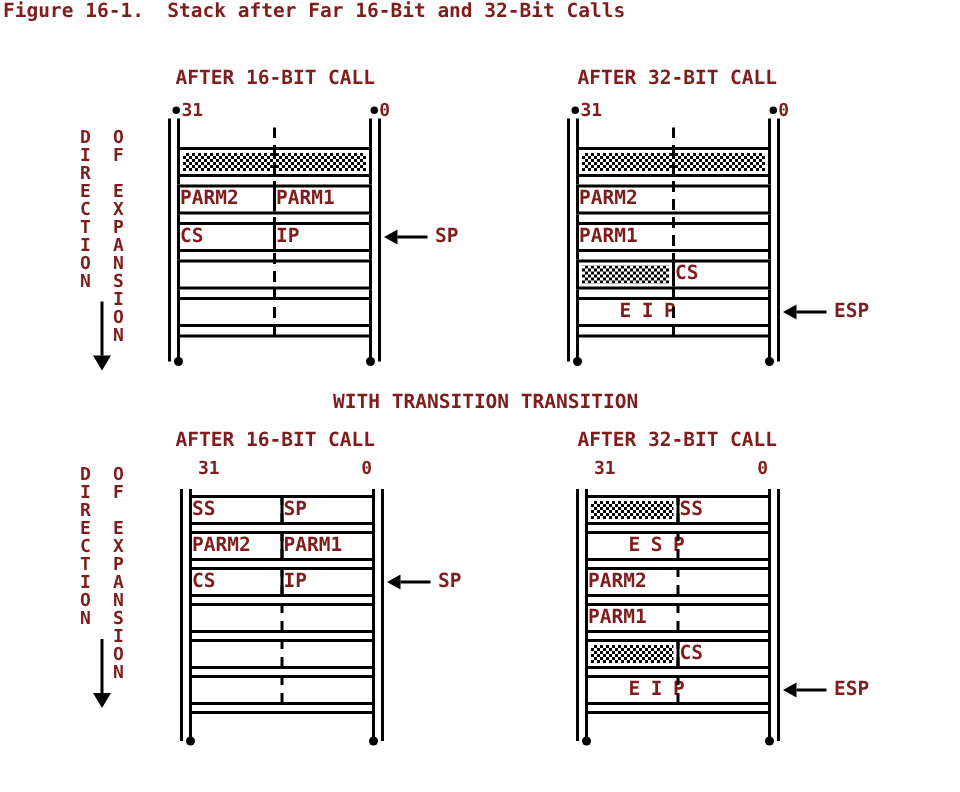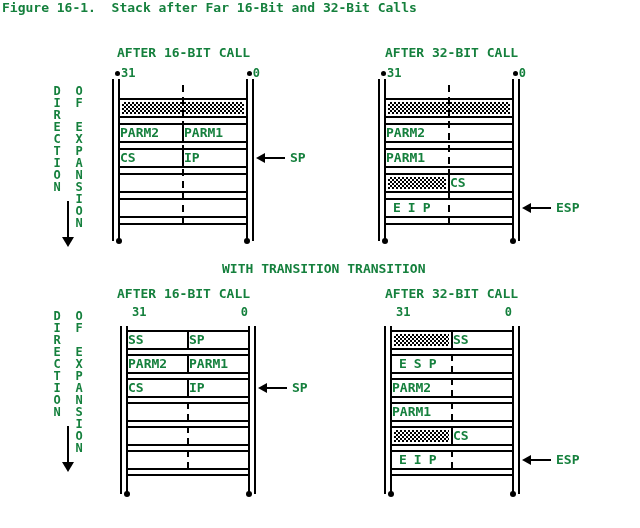--- a/index.html
+++ b/index.html
@@ -1,37 +1,37 @@
 <!DOCTYPE html>
 <html><head>
 <meta charset="utf-8">
 <style>
   html,body{margin:0;padding:0;background:#fff;}
   .canvas{position:relative;width:640px;height:528px;background:#ffffff;overflow:hidden;
-          color:#15803d;font-family:"DejaVu Sans Mono","Liberation Mono",monospace;font-weight:bold;}
+          color:#7f1d1d;font-family:"DejaVu Sans Mono","Liberation Mono",monospace;font-weight:bold;}
   .abs{position:absolute;}
   .hd{font-size:13px;line-height:13px;white-space:pre;}
   
   .dirblock{width:34px;height:170px;}
   .dircol{position:absolute;top:0;font-size:12px;line-height:12px;}
   .dircol div{height:12px;text-align:center;min-width:8px;}
   .dirarrow{position:absolute;left:9px;top:116px;width:12px;}
   .dirarrow .shaft{width:2px;height:36px;background:#000;margin:0 auto;}
   .dirarrow .head{width:0;height:0;border-left:6px solid transparent;border-right:6px solid transparent;border-top:10px solid #000;}
   
   .stack{}
   .rail{position:absolute;width:8px;box-sizing:border-box;border-left:2px solid #000;border-right:2px solid #000;}
   .rows{position:absolute;}
   .srow{box-sizing:border-box;height:20px;border:2px solid #000;background:#fff;display:flex;}
   .cell{flex:1;display:flex;align-items:center;justify-content:flex-start;font-size:13px;line-height:14px;position:relative;}
   .cell + .cell{border-left:2px solid #000;}
   .cell.hatch::before{content:"";position:absolute;top:2px;left:2px;right:2px;bottom:2px;
        background-image:conic-gradient(#000 0 25%, #fff 0 50%, #000 0 75%, #fff 0);
        background-size:4px 4px;}
-  .spaced{letter-spacing:7px;padding-left:7px;}
+  .spaced{letter-spacing:7px;padding-left:7px;margin-left:20px;}
   .dash{position:absolute;width:2px;background:repeating-linear-gradient(180deg,#000 0 7px,rgba(0,0,0,0) 7px 12px);}
   .rung{position:absolute;height:2px;background:#000;}
   .enddot{position:absolute;width:6px;height:6px;border-radius:50%;background:#000;}
   .bitlabels{position:absolute;left:4px;right:0;top:0;height:11px;font-size:12px;line-height:11px;}
   .bitlabels .bl{position:absolute;top:0;white-space:nowrap;}
   .bullet{display:inline-block;width:5px;height:5px;border-radius:50%;background:#000;margin:0 1px 1px 0;vertical-align:middle;}
   
   .pointer{position:absolute;display:flex;align-items:center;height:10px;}
   .ptr-head{width:0;height:0;border-right:9px solid #000;border-top:5px solid transparent;border-bottom:5px solid transparent;}
   .ptr-shaft{width:20px;height:2px;background:#000;}

